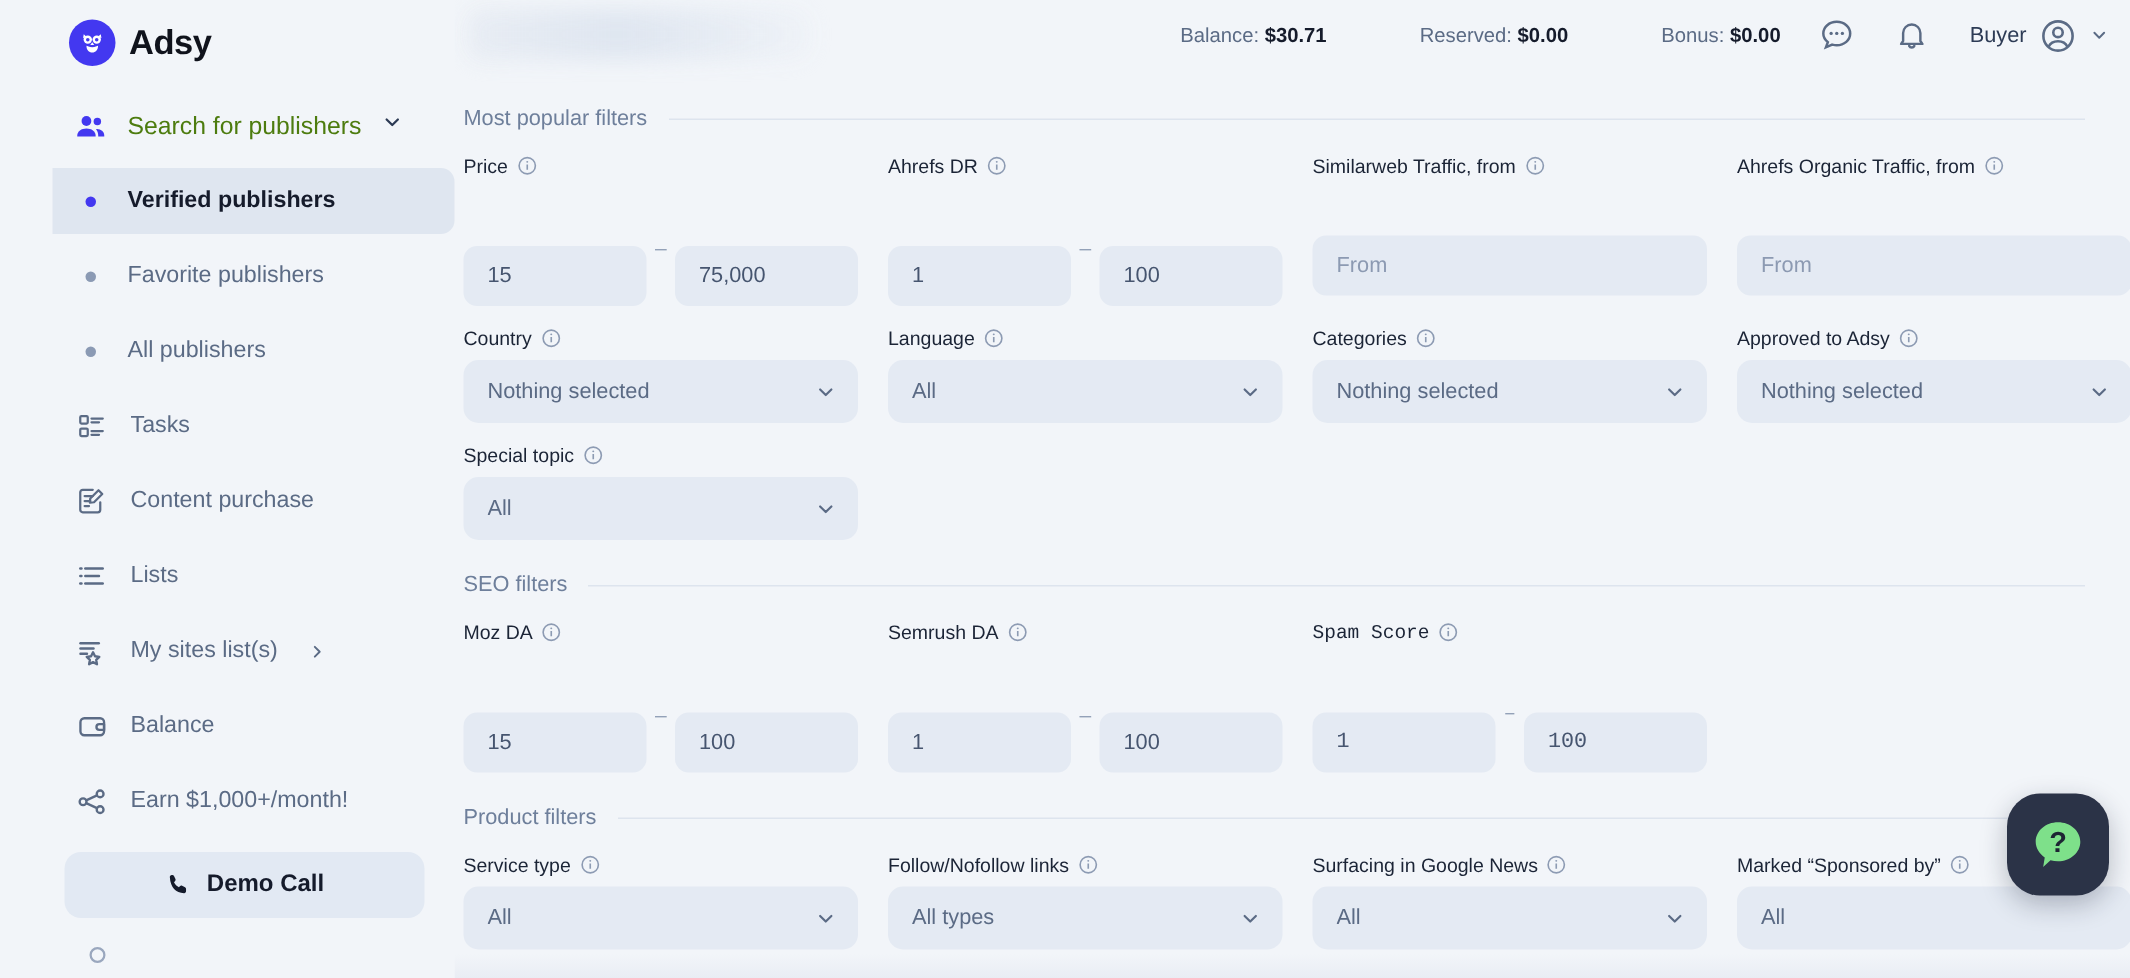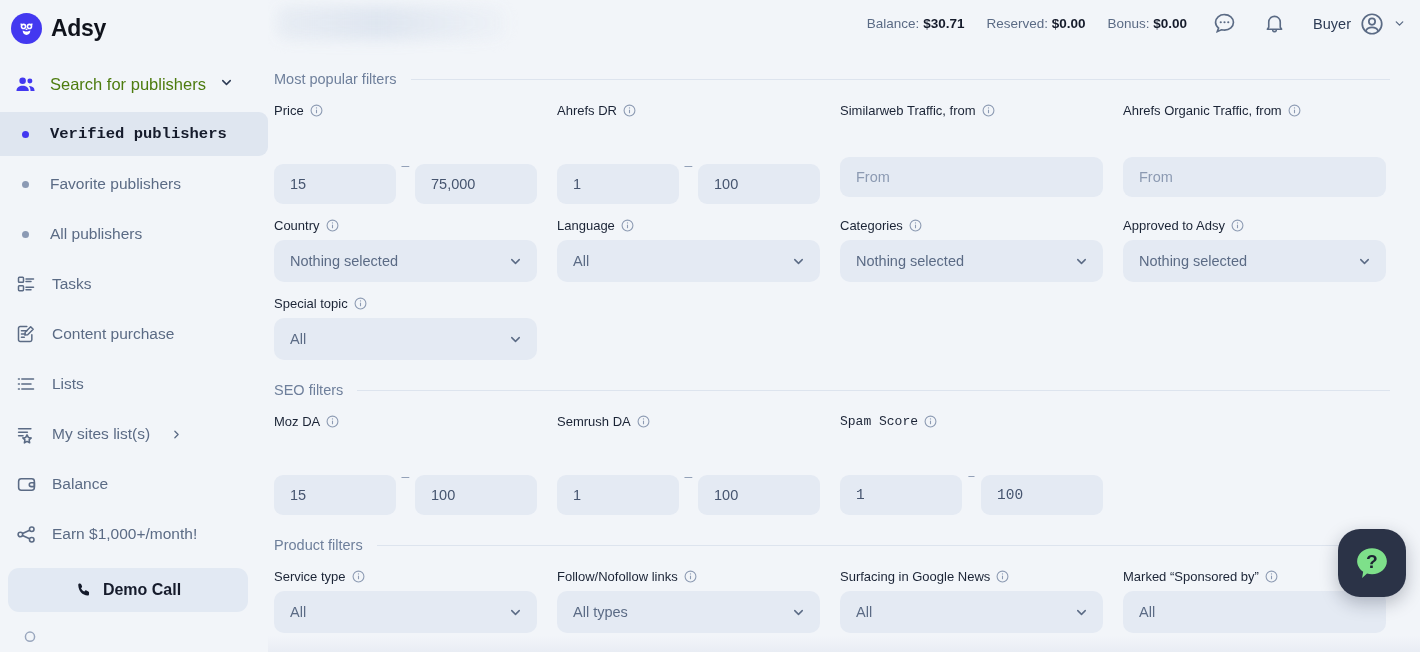--- a/index.html
+++ b/index.html
@@ -3,21 +3,21 @@
 <meta charset="utf-8">
 <style>
   * { box-sizing: border-box; margin: 0; padding: 0; }
   html, body {
     width: 1420px; height: 652px;
     overflow: hidden;
     background: #f2f5f9;
     font-family: "Liberation Sans", sans-serif;
     -webkit-font-smoothing: antialiased;
   }
-  .app { position: relative; width: 1420px; height: 652px; display: flex; }
+  .app { position: relative; width: 1420px; height: 652px; display: flex; padding-left: 35px; }
 
   
   .sidebar {
     width: 268px; height: 652px;
     background: #f2f5f9;
     flex: 0 0 268px;
     position: relative;
     z-index: 5;
   }
   .brand { display: flex; align-items: center; gap: 9px; padding: 9px 0 0 11px; height: 47px; }
@@ -36,21 +36,21 @@
   .search-pub .chev { margin-left: 1px; }
 
   .nav { margin-top: 6px; }
   .nav-item {
     display: flex; align-items: center; gap: 14px;
     height: 44px; margin: 0 0 6px 0; padding-left: 14px;
     border-radius: 0 9px 9px 0; cursor: pointer;
     color: #5b6b85; font-size: 15.5px;
   }
   .nav-item.sub { padding-left: 14px; }
-  .nav-item.active { background: #dfe6f0; color: #151b2b; font-weight: bold; font-family: Liberation Mono, monospace; }
+  .nav-item.active { background: #dfe6f0; color: #151b2b; font-weight: bold; }
   .nav-item .dot-wrap { width: 22px; display: flex; justify-content: center; align-items: center; flex: 0 0 22px; }
   .dot { width: 7px; height: 7px; border-radius: 50%; background: #8b9ab4; display: block; }
   .nav-item.active .dot { background: #4338f0; }
   .nav-item .ico { width: 24px; height: 24px; flex: 0 0 24px; display: flex; align-items: center; justify-content: center; }
   .nav-item .txt { white-space: nowrap; }
   .nav-item .arrow { margin-left: 6px; display: flex; align-items: center; }
 
   .demo-btn {
     margin: 12px 20px 0 8px; height: 44px; border-radius: 11px;
     background: #e2e9f3; display: flex; align-items: center; justify-content: center; gap: 10px;
@@ -59,21 +59,21 @@
   .sidebar-bottom-ico { margin: 16px 0 0 20px; opacity: .85; }
 
   
   .main { flex: 1; height: 652px; position: relative; background: #f2f5f9; overflow: hidden; }
 
   .topbar {
     height: 47px; display: flex; align-items: center; justify-content: flex-end;
     padding-right: 14px; gap: 0;
     position: relative; z-index: 4;
   }
-  .bal { font-size: 13.5px; color: #5b6b85; margin-right: 22px; white-space: nowrap; }
+  .bal { font-size: 13.5px; color: #5b6b85; margin-right: 22px; white-space: nowrap; margin-left: 40px; }
   .bal b { color: #151b2b; font-weight: bold; }
   .top-ico { width: 34px; height: 34px; display: flex; align-items: center; justify-content: center; cursor: pointer; }
   .top-ico.chat { margin-left: 20px; }
   .top-ico.bell { margin-left: 16px; }
   .profile { display: flex; align-items: center; gap: 8px; margin-left: 22px; cursor: pointer; }
   .profile .pname { font-size: 14.5px; color: #2d3b55; }
 
   .ghost {
     position: absolute; left: 8px; top: 6px; width: 230px; height: 34px;
     border-radius: 10px;

